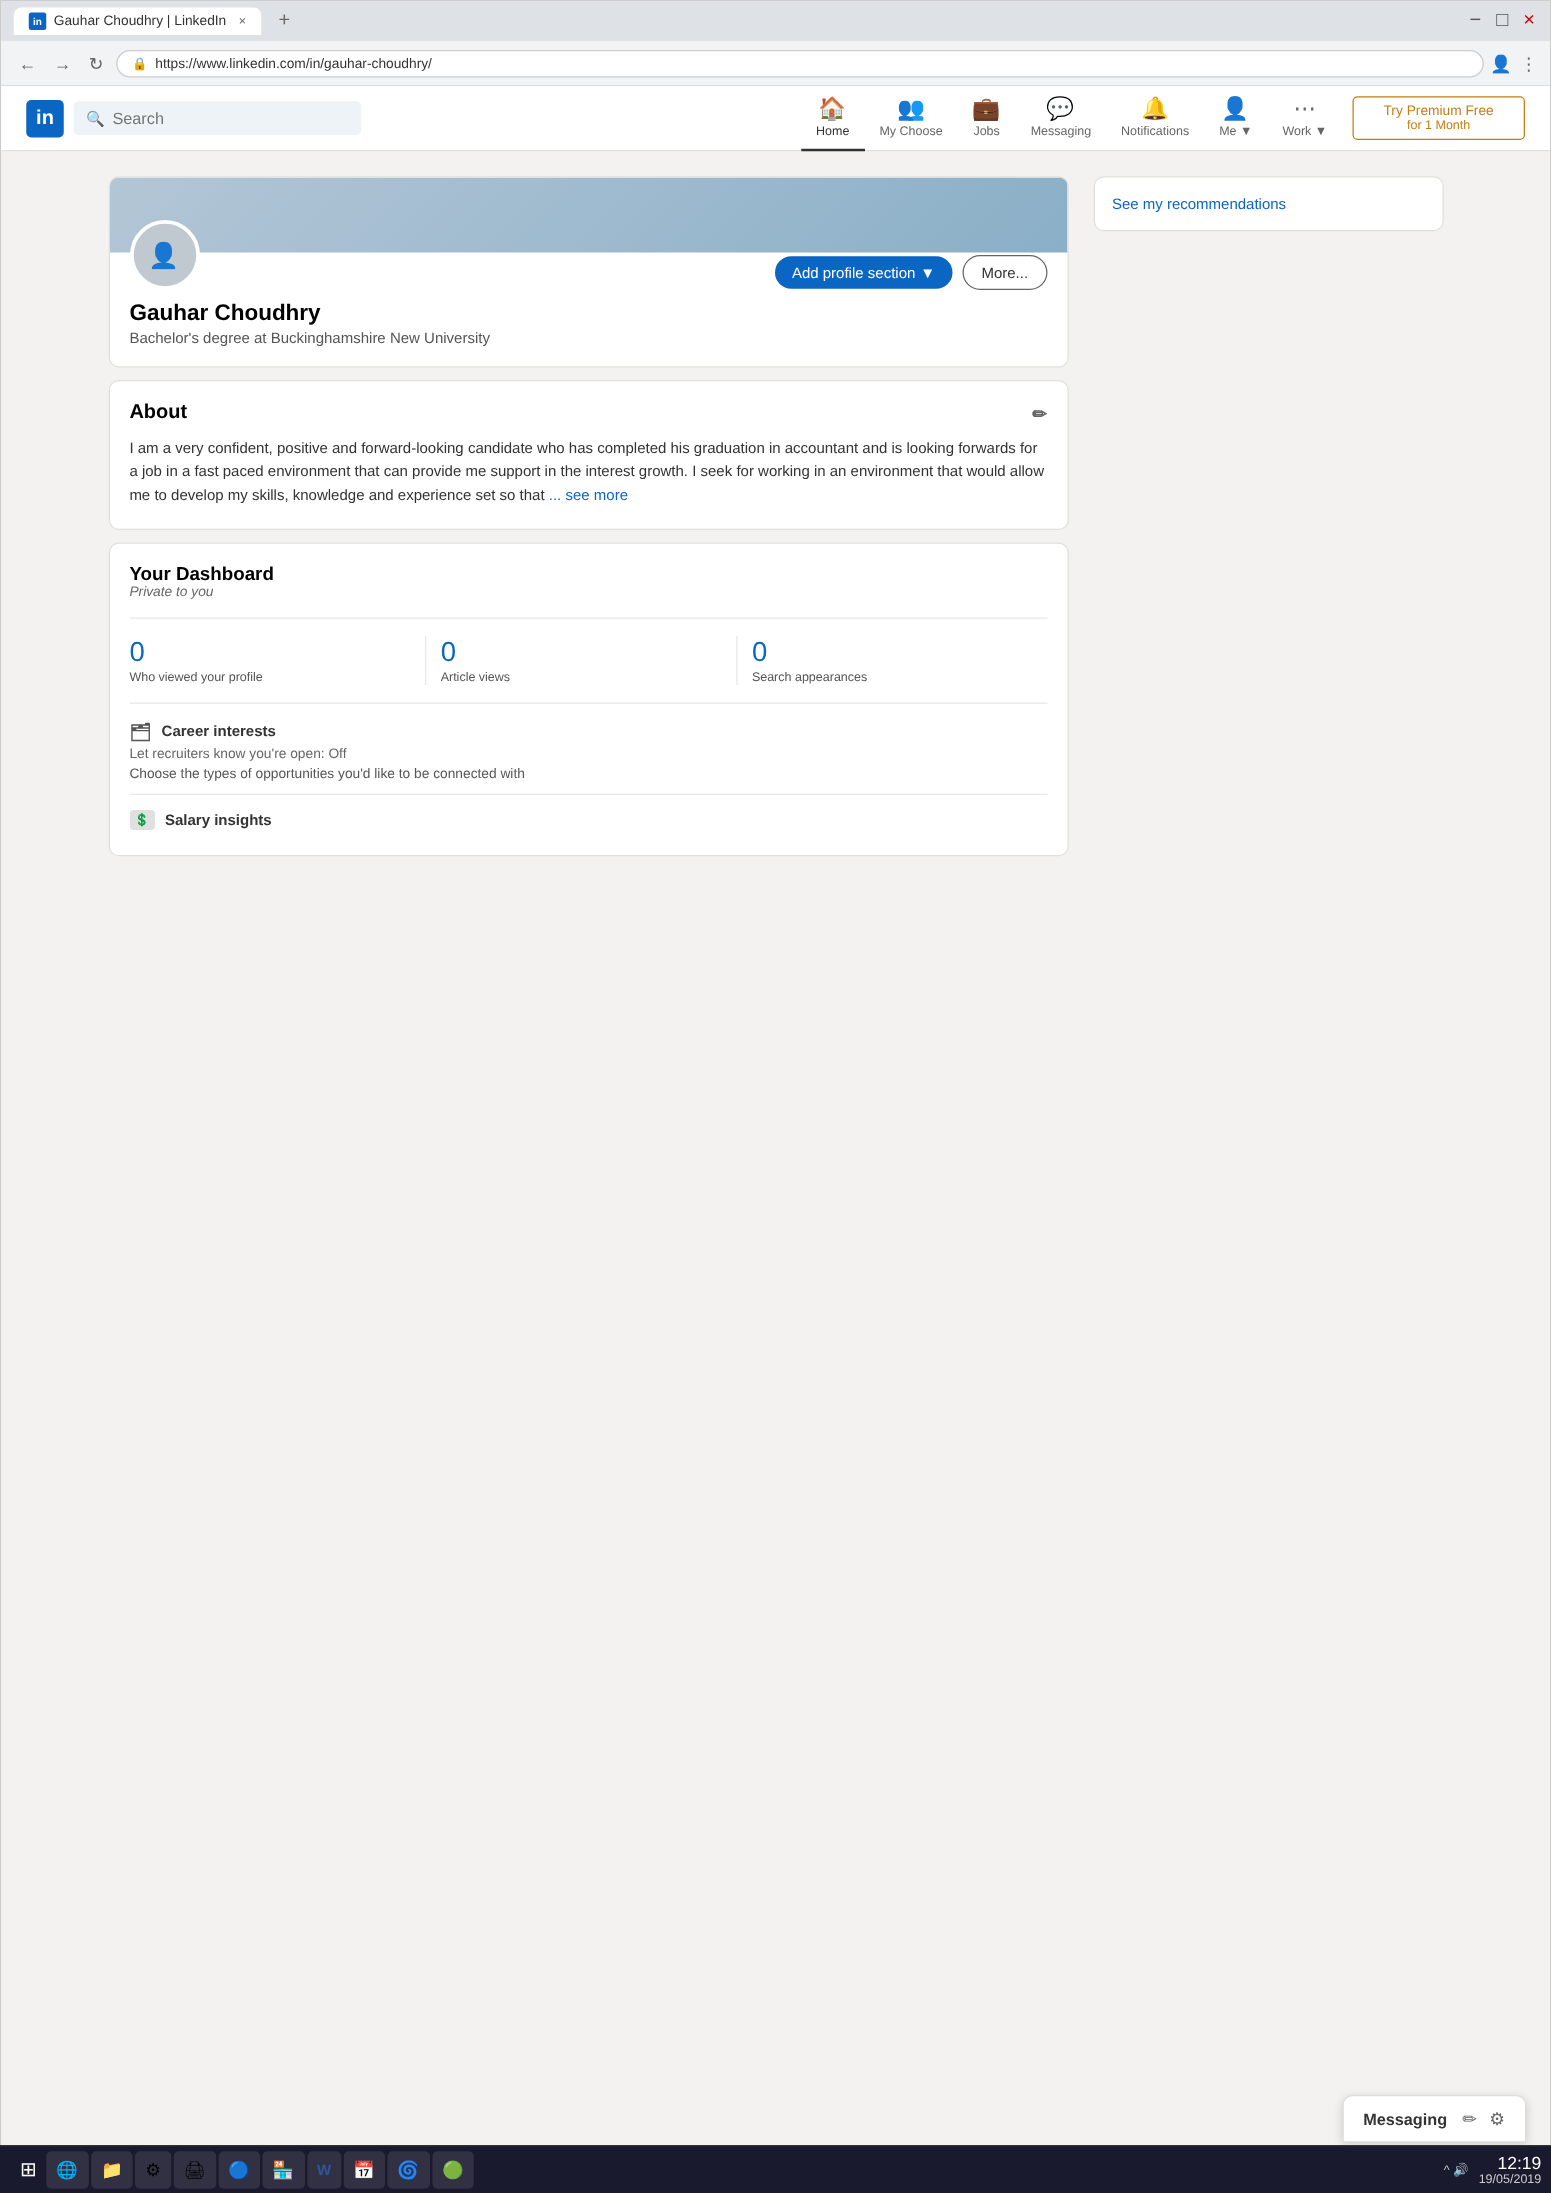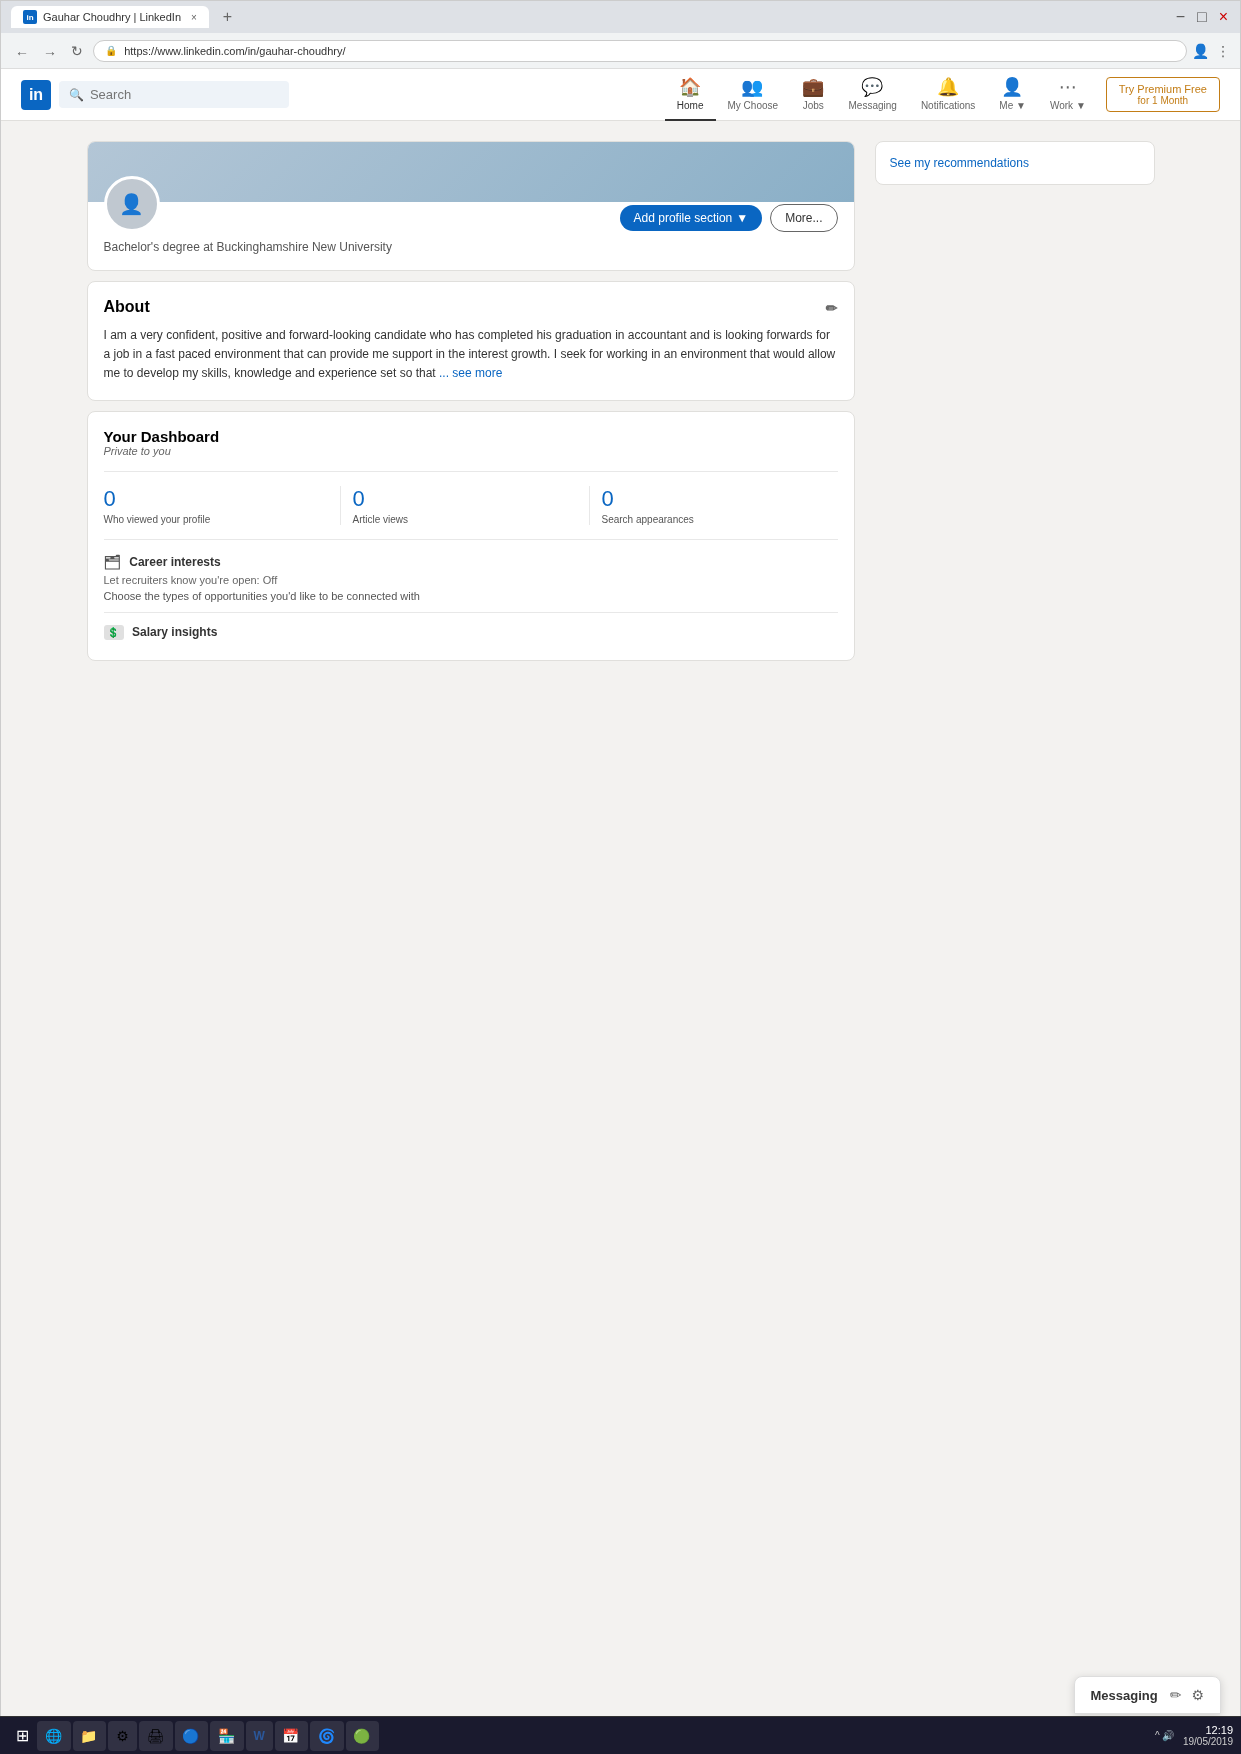--- a/index.html
+++ b/index.html
@@ -31,21 +31,21 @@
     .li-logo { background: #0a66c2; color: white; font-weight: bold; font-size: 16px; width: 30px; height: 30px; display: flex; align-items: center; justify-content: center; border-radius: 4px; flex-shrink: 0; }
     .li-search { display: flex; align-items: center; background: #eef3f8; border-radius: 4px; padding: 6px 10px; gap: 6px; width: 230px; }
     .li-search input { background: none; border: none; outline: none; font-size: 13px; color: #333; width: 100%; }
     .li-search-icon { color: #666; font-size: 12px; }
 
     .li-nav { display: flex; align-items: center; gap: 0; margin-left: auto; }
     .li-nav-item { display: flex; flex-direction: column; align-items: center; padding: 0 12px; color: #666; font-size: 10px; cursor: pointer; border-bottom: 2px solid transparent; height: 52px; justify-content: center; gap: 2px; }
     .li-nav-item.active { color: #333; border-bottom: 2px solid #333; }
     .li-nav-icon { font-size: 18px; }
     .li-nav-label { font-size: 10px; }
-    .li-premium-btn { background: none; border: 1px solid #c37d16; color: #c37d16; border-radius: 4px; padding: 5px 12px; font-size: 11px; cursor: pointer; white-space: nowrap; margin-left: 8px; }
+    .li-premium-btn { background: none; border: 1px solid #c37d16; color: #c37d16; border-radius: 4px; padding: 5px 24px; font-size: 11px; cursor: pointer; white-space: nowrap; margin-left: 8px; }
 
     
     .li-main { display: flex; max-width: 1100px; margin: 20px auto; gap: 20px; padding: 0 16px; }
 
     
     .li-left { flex: 1; display: flex; flex-direction: column; gap: 10px; }
     .li-right { width: 280px; display: flex; flex-direction: column; gap: 10px; }
 
     
     .profile-header-card { background: #fff; border-radius: 8px; border: 1px solid #e0dfdc; overflow: hidden; }
@@ -100,21 +100,21 @@
     .messaging-icons { display: flex; gap: 10px; color: #666; font-size: 14px; cursor: pointer; }
 
     
     .taskbar { background: #1a1a2e; display: flex; align-items: center; padding: 0 8px; height: 38px; border-top: 1px solid #333; }
     .taskbar-start { background: none; border: none; color: white; font-size: 16px; cursor: pointer; padding: 0 8px; }
     .taskbar-items { display: flex; gap: 2px; flex: 1; }
     .taskbar-item { background: rgba(255,255,255,0.1); border: none; border-radius: 4px; padding: 4px 8px; cursor: pointer; display: flex; align-items: center; gap: 4px; height: 30px; }
     .taskbar-item-icon { font-size: 14px; }
     .taskbar-right { display: flex; align-items: center; gap: 8px; color: #ccc; font-size: 10px; }
     .taskbar-time { text-align: right; }
-    .taskbar-time-main { font-size: 11px; color: #fff; }
+    .taskbar-time-main { font-size: 14px; color: #fff; }
     .taskbar-time-date { font-size: 10px; color: #ccc; }
 
     .dropdown-arrow { font-size: 10px; }
   </style>
 </head>
 <body>
 
 <div class="browser-frame">
 
   <div class="browser-titlebar">
@@ -203,20 +203,21 @@
             <div class="profile-avatar-row">
               <div class="profile-avatar">👤</div>
               <div class="profile-actions">
                 <button class="add-profile-btn">
                   <span>Add profile section</span>
                   <span>▼</span>
                 </button>
                 <button class="more-btn">More...</button>
               </div>
             </div>
+            <div class="profile-name">Gauhar Choudhry</div>
             <div class="profile-tagline">Bachelor's degree at Buckinghamshire New University</div>
           </div>
         </div>
 
         <div class="card">
           <div class="card-title">
             <span>About</span>
             <span class="card-edit-icon">✏</span>
           </div>
           <div class="about-text">

